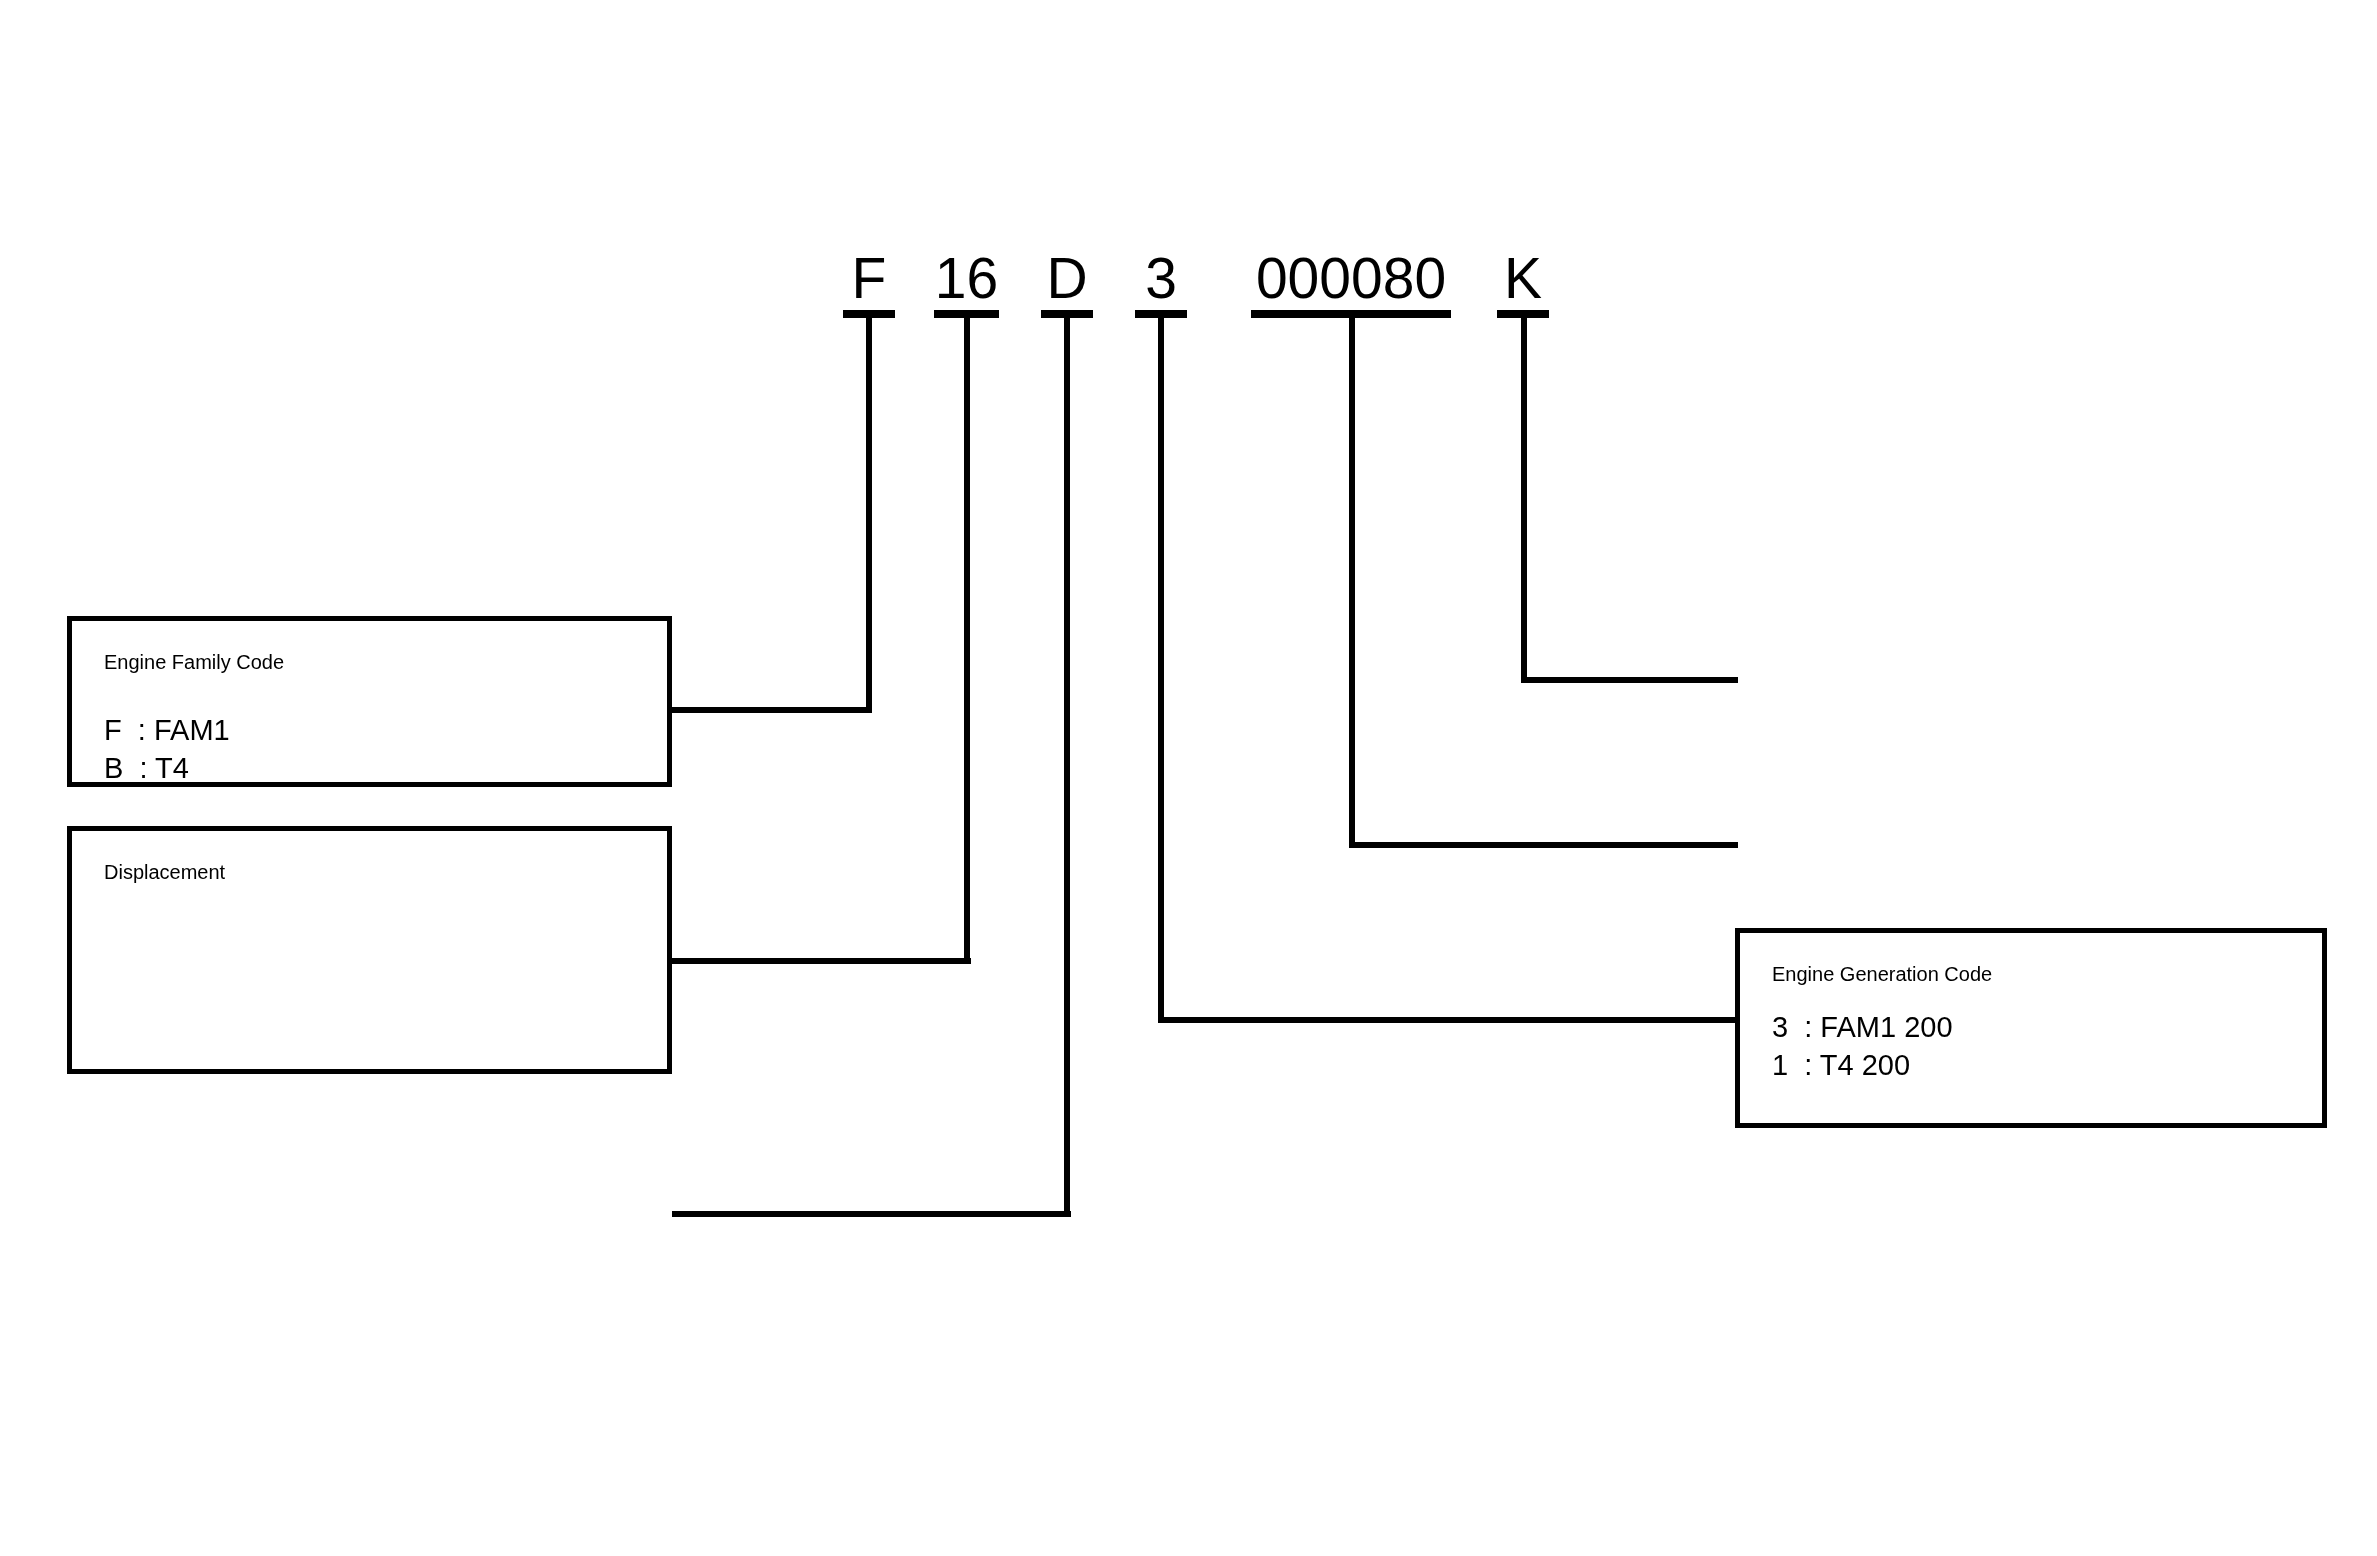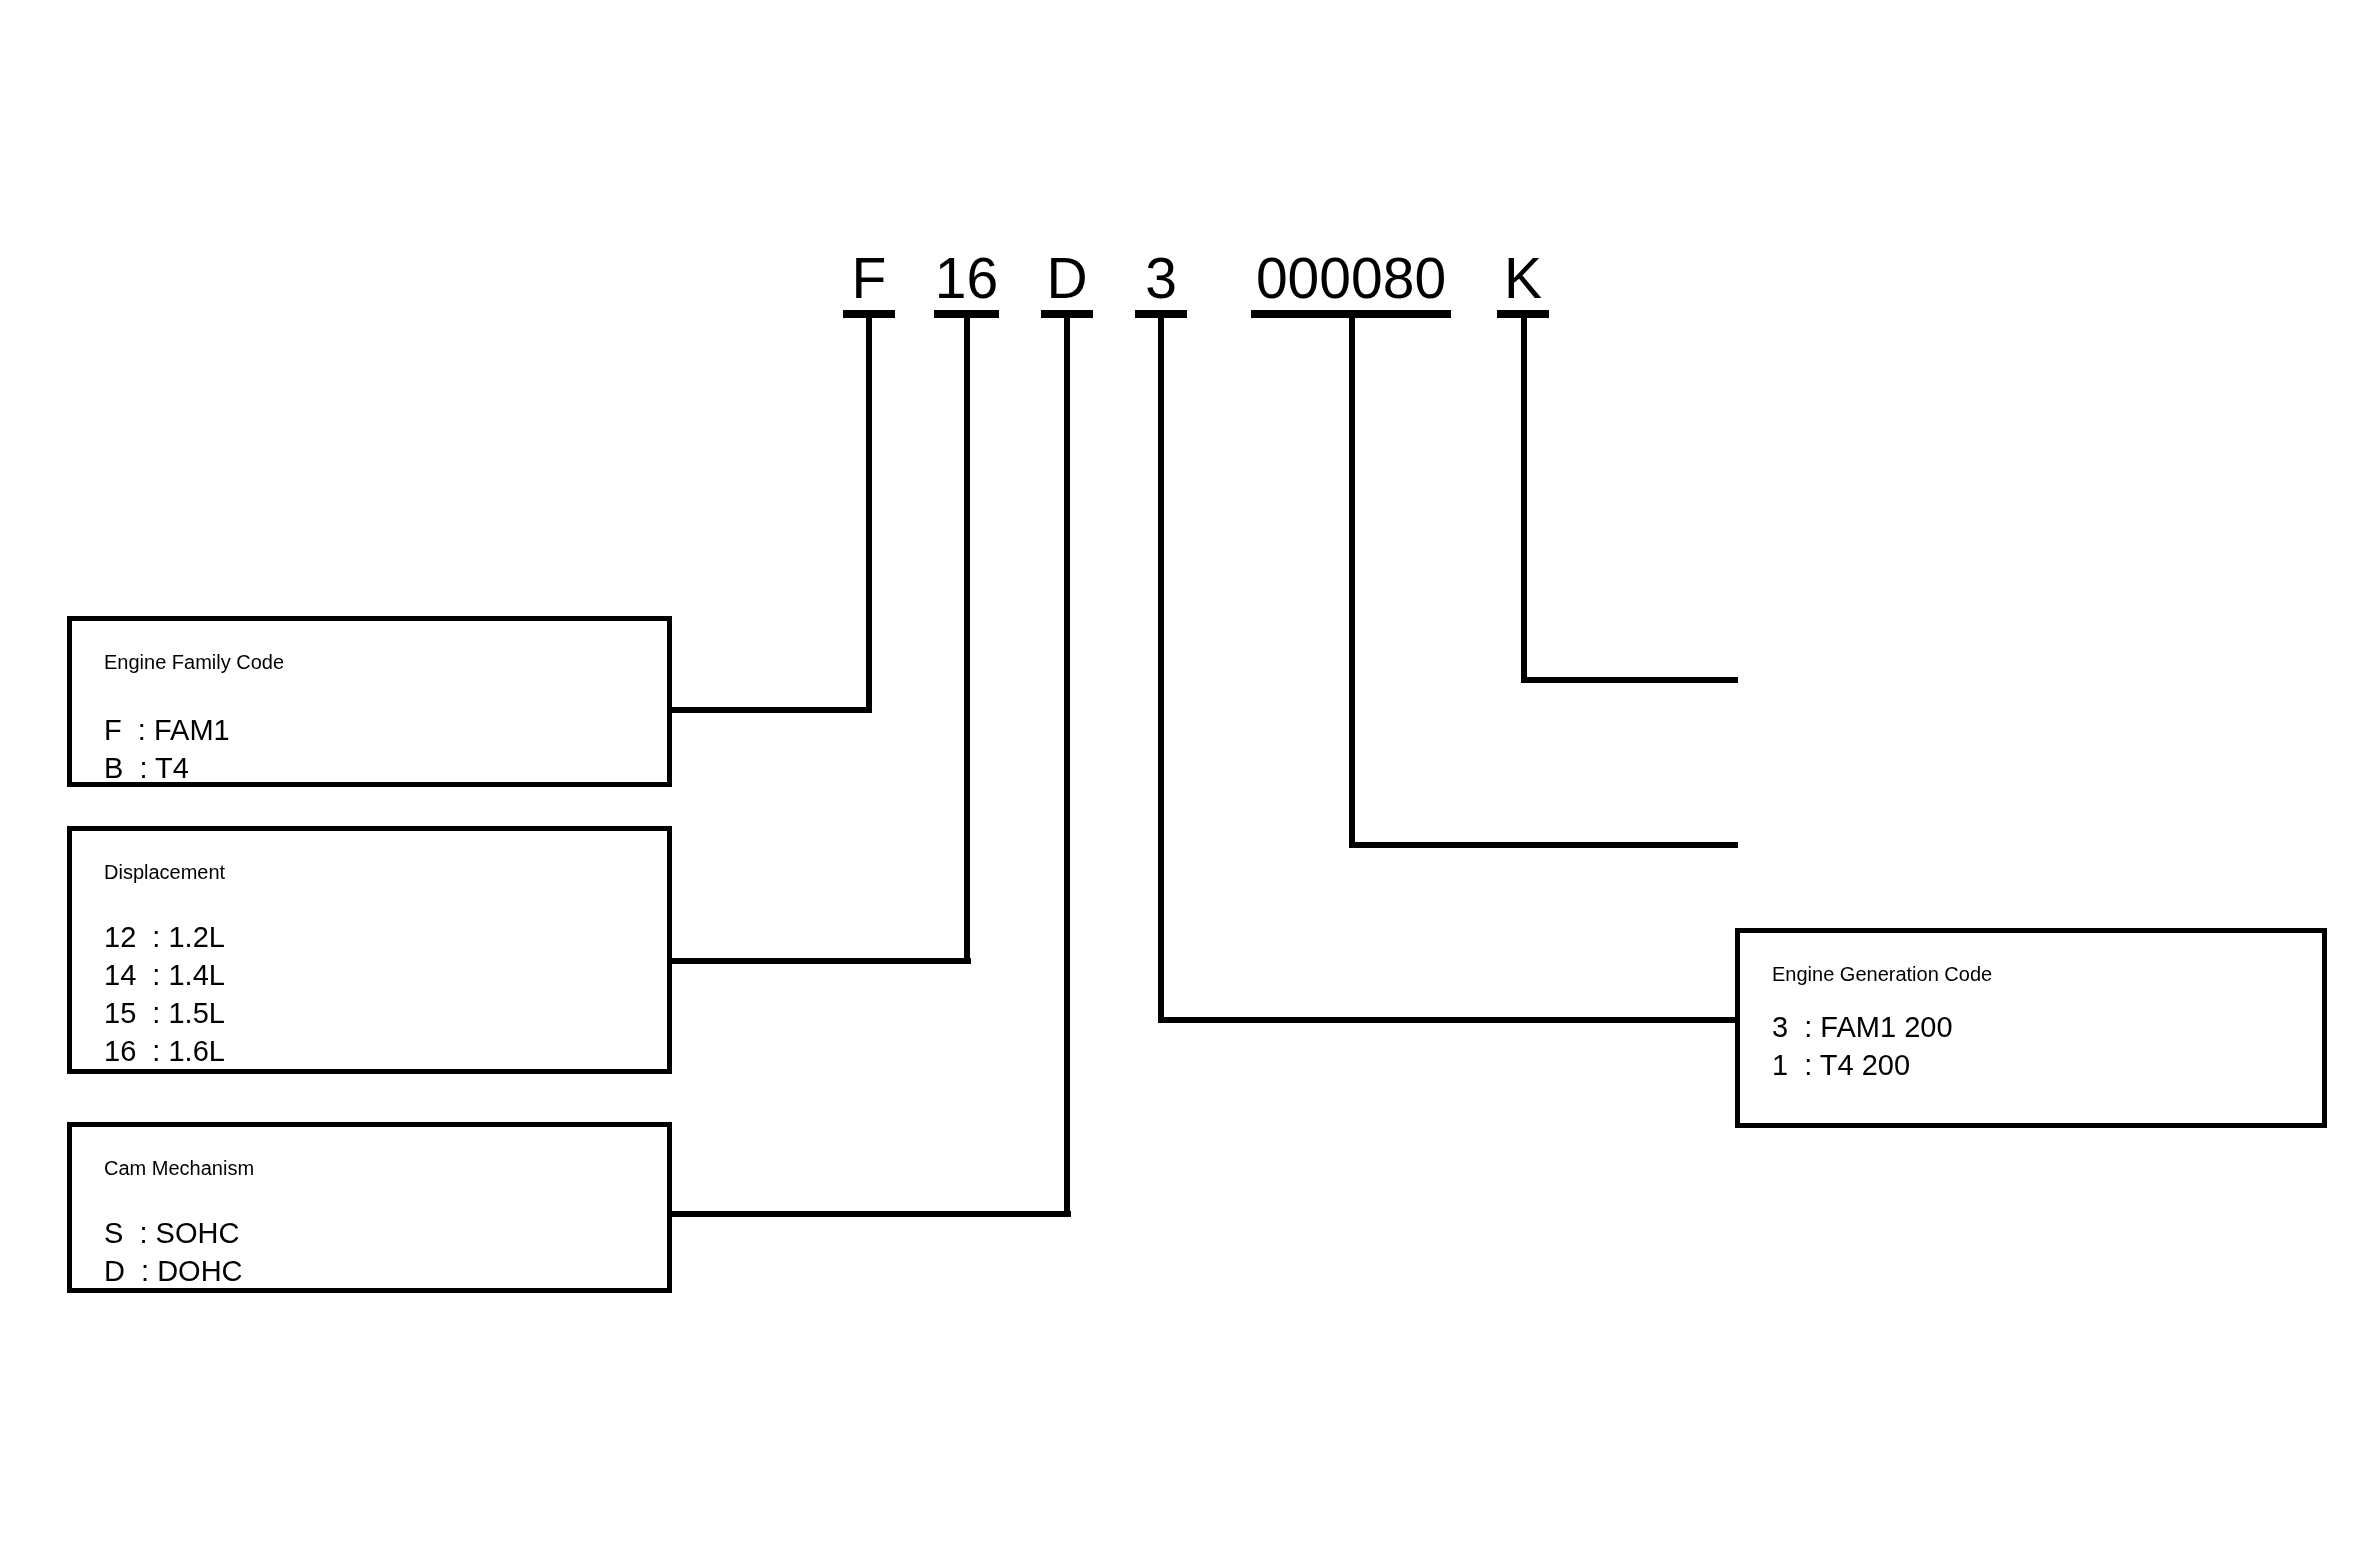--- a/index.html
+++ b/index.html
@@ -118,35 +118,22 @@
   <div class="defbox" style="left:67px; top:616px; width:605px; height:171px;">
     <div class="title" style="top:30px;">Engine Family Code</div>
     <div class="rowlist" style="top:90px;">
       <span class="row">F  : FAM1</span>
       <span class="row">B  : T4</span>
     </div>
   </div>
 
   <div class="defbox" style="left:67px; top:826px; width:605px; height:248px;">
     <div class="title" style="top:30px;">Displacement</div>
-    <div class="rowlist" style="top:87px;">
-      <span class="row">12  : 1.2L</span>
-      <span class="row">14  : 1.4L</span>
-      <span class="row">15  : 1.5L</span>
-      <span class="row">16  : 1.6L</span>
-    </div>
   </div>
 
-  <div class="defbox" style="left:67px; top:1122px; width:605px; height:171px;">
-    <div class="title" style="top:30px;">Cam Mechanism</div>
-    <div class="rowlist" style="top:87px;">
-      <span class="row">S  : SOHC</span>
-      <span class="row">D  : DOHC</span>
-    </div>
-  </div>
 
 
 
   <div class="defbox" style="left:1735px; top:928px; width:592px; height:200px;">
     <div class="title" style="top:30px;">Engine Generation Code</div>
     <div class="rowlist" style="top:75px;">
       <span class="row">3  : FAM1 200</span>
       <span class="row">1  : T4 200</span>
     </div>
   </div>

